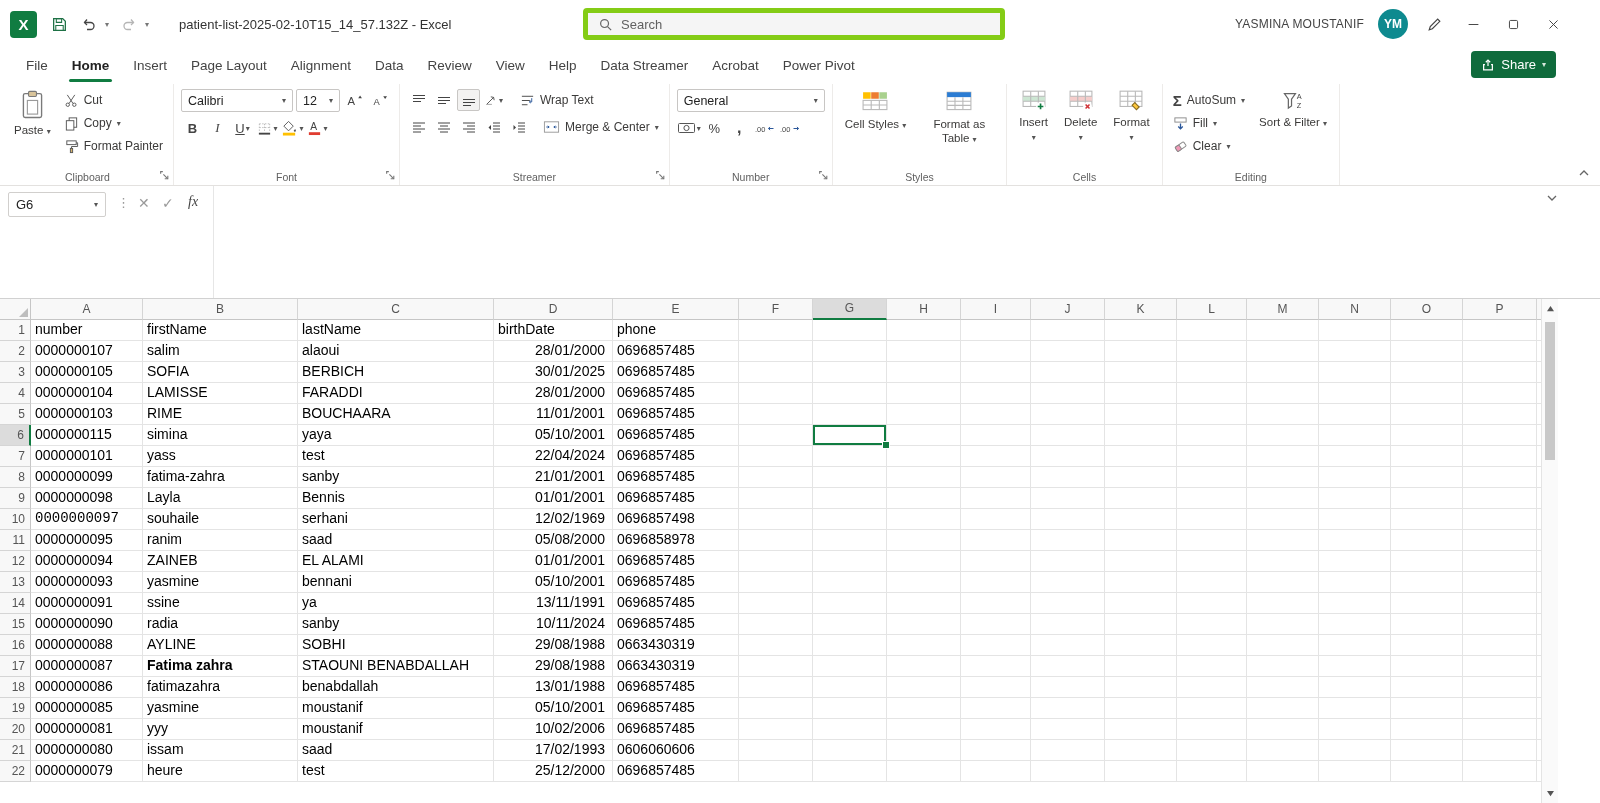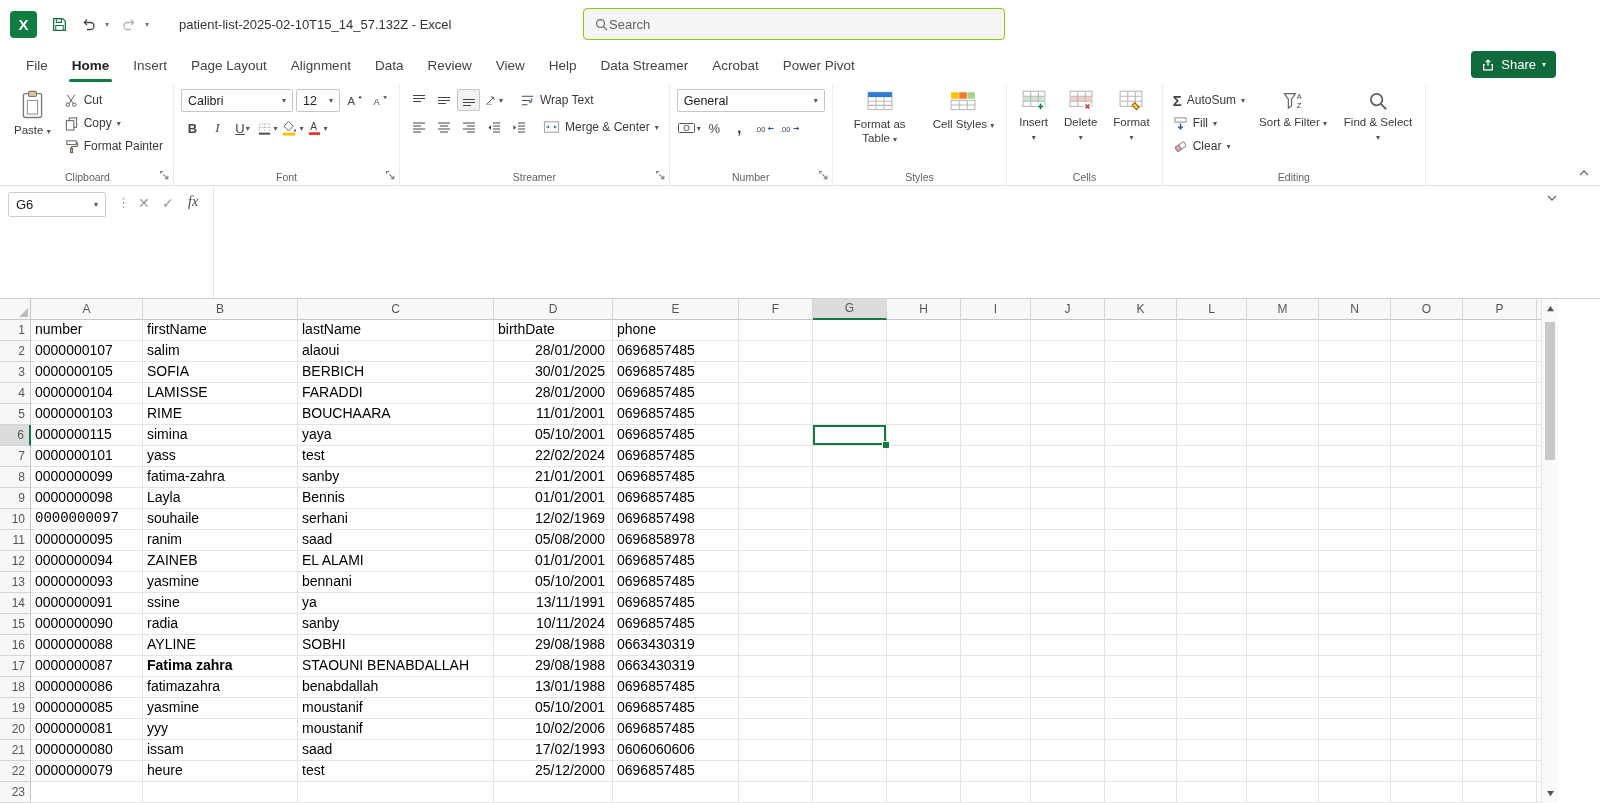--- a/index.html
+++ b/index.html
@@ -8,21 +8,21 @@
 
   
   .titlebar { height: 48px; display: flex; align-items: center; padding-left: 10px; position: relative; background: #fff; }
   .tb-left { display: flex; align-items: center; gap: 6px; }
   .xlogo { width: 27px; height: 27px; border-radius: 4px; background: #107C41; color: #fff;
     display: flex; align-items: center; justify-content: center; font-weight: bold; font-size: 15px; margin-right: 4px; }
   .tb-btn { width: 24px; height: 24px; display: flex; align-items: center; justify-content: center; background: none; border: none; padding: 0; }
   .tb-chev { font-size: 8px; color: #777; margin: 0 2px 0 -2px; }
   .tb-title { margin-left: 22px; font-size: 13px; color: #333; white-space: nowrap; }
   .searchbox { position: absolute; left: 583px; top: 8px; width: 422px; height: 32px; background: #f5f5f5;
-    border: 1px solid #84cc16; border-radius: 4px; display: flex; align-items: center; padding: 0 10px; }
+    border: 5px solid #84cc16; border-radius: 4px; display: flex; align-items: center; padding: 0 10px; gap: 8px; }
   .searchbox span { font-size: 13px; color: #616161; }
   .tb-right { margin-left: auto; display: flex; align-items: center; gap: 14px; padding-right: 34px; }
   .username { font-size: 12px; color: #444; letter-spacing: .2px; }
   .avatar { width: 30px; height: 30px; border-radius: 50%; background: #0E8A8F; color: #fff; font-size: 12px; font-weight: bold;
     display: flex; align-items: center; justify-content: center; }
   .winbtn { width: 26px; height: 26px; display: flex; align-items: center; justify-content: center; background: none; border: none; }
 
   
   .tabsrow { height: 34px; display: flex; align-items: stretch; padding-left: 14px; position: relative; background: #fff; }
   .tab { padding: 0 12px; display: flex; align-items: center; font-size: 13.5px; color: #444; position: relative; }
@@ -125,20 +125,44 @@
   </div>
 
   <div class="searchbox">
     <svg width="15" height="15" viewBox="0 0 16 16">
         <circle cx="7" cy="7" r="4.2" fill="none" stroke="#666" stroke-width="1.3"></circle>
         <path d="M10.2 10.2 14 14" stroke="#666" stroke-width="1.3"></path>
       </svg>
     <span>Search</span>
   </div>
 
+  <div class="tb-right">
+    <span class="username">YASMINA MOUSTANIF</span>
+    <div class="avatar">YM</div>
+    <button class="tb-btn">
+      <svg width="17" height="17" viewBox="0 0 16 16">
+          <path d="M3 13l1-3 7-7 2 2-7 7-3 1z" fill="none" stroke="#444" stroke-width="1.1"></path>
+        </svg>
+    </button>
+    <button class="winbtn">
+      <svg width="13" height="13" viewBox="0 0 16 16">
+          <path d="M2 8h12" stroke="#444" stroke-width="1.2"></path>
+        </svg>
+    </button>
+    <button class="winbtn">
+      <svg width="13" height="13" viewBox="0 0 16 16">
+          <rect x="3" y="3" width="10" height="10" rx="1.5" fill="none" stroke="#444" stroke-width="1.2"></rect>
+        </svg>
+    </button>
+    <button class="winbtn">
+      <svg width="13" height="13" viewBox="0 0 16 16">
+          <path d="M3 3l10 10M13 3 3 13" stroke="#444" stroke-width="1.2"></path>
+        </svg>
+    </button>
+  </div>
 </header>
 
 <nav class="tabsrow">
   <div style="display:flex">
       <div class="tab">File</div>
       <div class="tab active">Home</div>
       <div class="tab">Insert</div>
       <div class="tab">Page Layout</div>
       <div class="tab">Alignment</div>
       <div class="tab">Data</div>
@@ -395,35 +419,35 @@
         <path d="M1.5 3.5v-2h2" fill="none" stroke="#777"></path>
         <path d="M4 4l4 4" stroke="#777"></path>
         <path d="M8 5.2V8H5.2" fill="none" stroke="#777"></path>
       </svg>
   </div>
 
   <div class="rgroup">
     <div class="gcontent" style="gap:8px;">
       <div class="bigbtn">
         <svg width="26" height="24" viewBox="0 0 24 22">
-            <rect x="1" y="2" width="22" height="16" fill="#fff" stroke="#B9B9B9"></rect>
-            <rect x="1" y="2" width="22" height="4.5" fill="#2B7CD3"></rect>
-            <path d="M8.3 6.5v11.5M15.6 6.5v11.5M1 10.3h22M1 14.1h22" stroke="#B9B9B9"></path>
-          </svg>
-        <div class="bb-label"><span>Format as Table</span> <span class="chev">▾</span></div>
-      </div>
-      <div class="bigbtn">
-        <svg width="26" height="24" viewBox="0 0 24 22">
             <rect x="1" y="2" width="7" height="6" fill="#FFC000"></rect>
             <rect x="8.5" y="2" width="7" height="6" fill="#ED7D31"></rect>
             <rect x="16" y="2" width="7" height="6" fill="#A9D18E"></rect>
             <rect x="1" y="9.5" width="22" height="8.5" fill="#fff" stroke="#B9B9B9"></rect>
             <path d="M8.5 9.5V18M16 9.5V18M1 13.7h22" stroke="#B9B9B9"></path>
           </svg>
         <div class="bb-label"><span>Cell Styles</span> <span class="chev">▾</span></div>
+      </div>
+      <div class="bigbtn">
+        <svg width="26" height="24" viewBox="0 0 24 22">
+            <rect x="1" y="2" width="22" height="16" fill="#fff" stroke="#B9B9B9"></rect>
+            <rect x="1" y="2" width="22" height="4.5" fill="#2B7CD3"></rect>
+            <path d="M8.3 6.5v11.5M15.6 6.5v11.5M1 10.3h22M1 14.1h22" stroke="#B9B9B9"></path>
+          </svg>
+        <div class="bb-label"><span>Format as Table</span> <span class="chev">▾</span></div>
       </div>
     </div>
     <div class="glabel">Styles</div>
   </div>
 
   <div class="rgroup">
     <div class="gcontent" style="gap:6px;">
       <div class="bigbtn">
         <svg width="24" height="22" viewBox="0 0 22 20">
             <rect x="1" y="1" width="20" height="14" fill="#fff" stroke="#B9B9B9"></rect>
@@ -484,27 +508,20 @@
           <span class="chev">▾</span>
         </div>
       </div>
       <div class="bigbtn">
         <svg width="22" height="22" viewBox="0 0 18 16">
             <path d="M2 2h9L7.8 6.5V12l-2.6 1.8V6.5z" fill="none" stroke="#666"></path>
             <text x="12" y="6.5" font-size="6" fill="#444">A</text>
             <text x="12" y="14" font-size="6" fill="#444">Z</text>
           </svg>
         <div class="bb-label"><span>Sort &amp; Filter</span> <span class="chev">▾</span></div>
-      </div>
-      <div class="bigbtn">
-        <svg width="22" height="22" viewBox="0 0 16 16">
-            <circle cx="7" cy="7" r="4.2" fill="none" stroke="#5f5f5f" stroke-width="1.3"></circle>
-            <path d="M10.2 10.2 14 14" stroke="#5f5f5f" stroke-width="1.3"></path>
-          </svg>
-        <div class="bb-label"><span>Find &amp; Select</span> <span class="chev">▾</span></div>
       </div>
     </div>
     <div class="glabel">Editing</div>
   </div>
 
   <svg style="position:absolute;right:10px;bottom:8px;" width="12" height="8" viewBox="0 0 12 8">
       <path d="M2 6l4-4 4 4" fill="none" stroke="#666" stroke-width="1.3"></path>
     </svg>
 </section>
 
@@ -664,21 +681,21 @@
         <div class="cell" style="width: 72px;"></div>
         <div class="cell" style="width: 72px;"></div>
         <div class="cell" style="width: 74px;"></div>
         <div class="rowfill"></div>
       </div>
       <div class="grow">
         <div class="row-h">7</div>
         <div class="cell" style="width: 112px;">0000000101</div>
         <div class="cell" style="width: 155px;">yass</div>
         <div class="cell" style="width: 196px;">test</div>
-        <div class="cell right" style="width: 119px;">22/02/2024</div>
+        <div class="cell right" style="width: 119px;">22/04/2024</div>
         <div class="cell" style="width: 126px;">0696857485</div>
         <div class="cell" style="width: 74px;"></div>
         <div class="cell" style="width: 74px;"></div>
         <div class="cell" style="width: 74px;"></div>
         <div class="cell" style="width: 70px;"></div>
         <div class="cell" style="width: 74px;"></div>
         <div class="cell" style="width: 72px;"></div>
         <div class="cell" style="width: 70px;"></div>
         <div class="cell" style="width: 72px;"></div>
         <div class="cell" style="width: 72px;"></div>
@@ -979,40 +996,20 @@
         <div class="cell" style="width: 70px;"></div>
         <div class="cell" style="width: 74px;"></div>
         <div class="cell" style="width: 72px;"></div>
         <div class="cell" style="width: 70px;"></div>
         <div class="cell" style="width: 72px;"></div>
         <div class="cell" style="width: 72px;"></div>
         <div class="cell" style="width: 72px;"></div>
         <div class="cell" style="width: 74px;"></div>
         <div class="rowfill"></div>
       </div>
-      <div class="grow">
-        <div class="row-h">23</div>
-        <div class="cell" style="width: 112px;"></div>
-        <div class="cell" style="width: 155px;"></div>
-        <div class="cell" style="width: 196px;"></div>
-        <div class="cell" style="width: 119px;"></div>
-        <div class="cell" style="width: 126px;"></div>
-        <div class="cell" style="width: 74px;"></div>
-        <div class="cell" style="width: 74px;"></div>
-        <div class="cell" style="width: 74px;"></div>
-        <div class="cell" style="width: 70px;"></div>
-        <div class="cell" style="width: 74px;"></div>
-        <div class="cell" style="width: 72px;"></div>
-        <div class="cell" style="width: 70px;"></div>
-        <div class="cell" style="width: 72px;"></div>
-        <div class="cell" style="width: 72px;"></div>
-        <div class="cell" style="width: 72px;"></div>
-        <div class="cell" style="width: 74px;"></div>
-        <div class="rowfill"></div>
-      </div>
     </div>
 </section>
 
 <div class="vscroll">
   <div class="vs-up">
     <svg width="9" height="7" viewBox="0 0 10 8">
         <path d="M1 7 5 1l4 6z" fill="#555"></path>
       </svg>
   </div>
   <div class="vs-thumb"></div>

